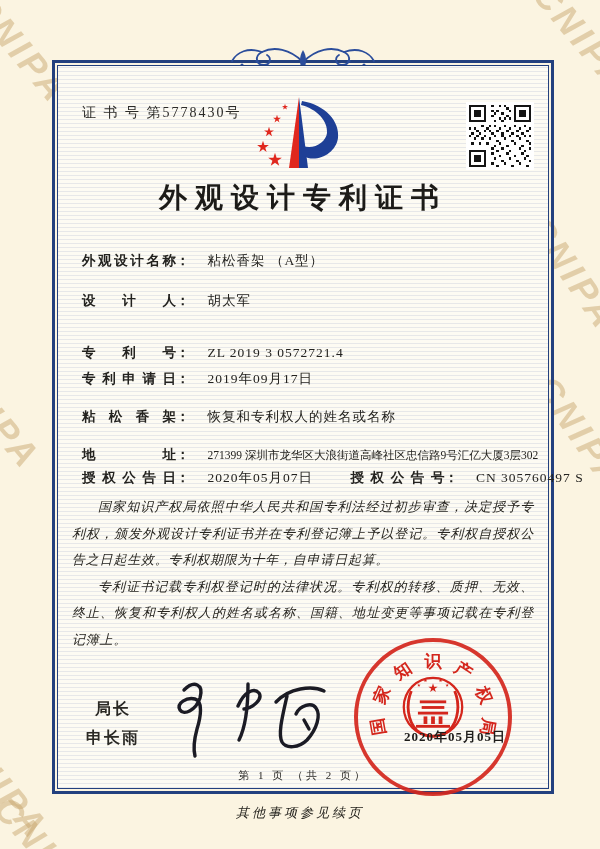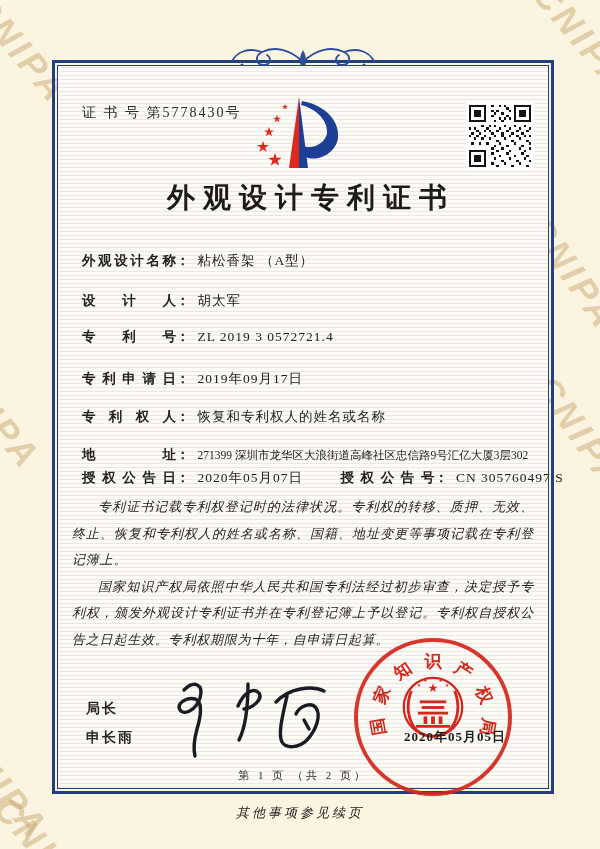--- a/index.html
+++ b/index.html
@@ -35,49 +35,49 @@
       rgba(168,176,204,.26) 0px, rgba(168,176,204,.26) 1px,
       rgba(0,0,0,0) 1px, rgba(0,0,0,0) 4px);
     padding-left:43px;
   }
   .ornament{position:absolute;left:50%;top:-26px;transform:translateX(-50%);}
   
   .cert-no{position:absolute;left:24px;top:38px;font-size:14px;letter-spacing:2px;color:#2b2a27;}
   .logo{position:absolute;left:190px;top:26px;}
   .qr{position:absolute;left:408px;top:36px;background:#fff;padding:3px;}
   .title{
-    position:absolute;left:8px;top:113px;width:100%;text-align:center;
+    position:absolute;left:0;top:113px;width:100%;text-align:center;
     font-size:28px;font-weight:600;letter-spacing:8px;color:#1c1b18;
   }
   
   .fields{position:absolute;left:24px;top:182px;width:452px;font-size:13.5px;}
   .frow{position:absolute;left:0;white-space:nowrap;}
-  .frow.r0{top:4px;}  .frow.r1{top:44px;}  .frow.r2{top:80px;}
+  .frow.r0{top:4px;}  .frow.r1{top:44px;}  .frow.r2{top:96px;}
   .frow.r3{top:122px;}.frow.r4{top:160px;} .frow.r5{top:198px;}
   .frow.r6{top:221px;}
   .flabel{
     display:inline-block;width:94px;text-align:justify;text-align-last:justify;
     font-weight:600;vertical-align:bottom;
   }
   .fcolon{font-weight:600;}
-  .fvalue{margin-left:8px;letter-spacing:1px;}
+  .fvalue{margin-left:18px;letter-spacing:1px;}
   .fvalue.addr{font-size:11.5px;letter-spacing:0;}
   .pair2{display:inline-block;margin-left:34px;}
   
   .paras{
     position:absolute;left:14px;top:428px;width:462px;
     font-size:13px;font-style:italic;line-height:26.5px;
     letter-spacing:.8px;text-align:justify;color:#26241f;
   }
   .paras p{margin:0;text-indent:2em;}
   
   .signoff{
     position:absolute;left:28px;top:628px;
     font-family:"Liberation Sans","DejaVu Sans",sans-serif;
-    font-size:14px;font-weight:700;line-height:29px;color:#2a2925;letter-spacing:2px;
+    font-size:16px;font-weight:700;line-height:29px;color:#2a2925;letter-spacing:2px;text-align:center;
   }
   .signature{position:absolute;left:96px;top:608px;}
   
   .seal{
     position:absolute;left:296px;top:572px;width:150px;height:150px;
     border:4px solid rgba(212,38,28,.92);border-radius:50%;
   }
   .seal-char{
     position:absolute;left:50%;top:50%;width:20px;height:20px;margin:-10px 0 0 -10px;
     text-align:center;font-size:17px;font-weight:700;color:#d4261c;line-height:20px;
@@ -181,36 +181,36 @@
       <div class="frow r1">
         <span class="flabel">设计人</span><span class="fcolon">：</span><span class="fvalue">胡太军</span>
       </div>
       <div class="frow r2">
         <span class="flabel">专利号</span><span class="fcolon">：</span><span class="fvalue">ZL 2019 3 0572721.4</span>
       </div>
       <div class="frow r3">
         <span class="flabel">专利申请日</span><span class="fcolon">：</span><span class="fvalue">2019年09月17日</span>
       </div>
       <div class="frow r4">
-        <span class="flabel">专利权人</span><span class="fcolon">：</span><span class="fvalue">恢复和专利权人的姓名或名称</span>
+        <span class="flabel">粘松香架</span><span class="fcolon">：</span><span class="fvalue">恢复和专利权人的姓名或名称</span>
       </div>
       <div class="frow r5">
         <span class="flabel">地址</span><span class="fcolon">：</span><span class="fvalue addr">271399 深圳市龙华区大浪街道高峰社区忠信路9号汇亿大厦3层302</span>
       </div>
       <div class="frow r6">
         <span class="flabel">授权公告日</span><span class="fcolon">：</span><span class="fvalue">2020年05月07日</span>
         <span class="pair2">
           <span class="flabel">授权公告号</span><span class="fcolon">：</span><span class="fvalue">CN 305760497 S</span>
         </span>
       </div>
     </div>
 
     <div class="paras">
+      <p>国家知识产权局依照中华人民共和国专利法经过初步审查，决定授予专利权，颁发外观设计专利证书并在专利登记簿上予以登记。专利权自授权公告之日起生效。专利权期限为十年，自申请日起算。</p>
       <p>专利证书记载专利权登记时的法律状况。专利权的转移、质押、无效、终止、恢复和专利权人的姓名或名称、国籍、地址变更等事项记载在专利登记簿上。</p>
-      <p>国家知识产权局依照中华人民共和国专利法经过初步审查，决定授予专利权，颁发外观设计专利证书并在专利登记簿上予以登记。专利权自授权公告之日起生效。专利权期限为十年，自申请日起算。</p>
     </div>
 
     <div class="signoff">
       <div>局长</div>
       <div>申长雨</div>
     </div>
 
     <svg class="signature" width="196" height="94" viewBox="0 0 196 94">
       <g fill="none" stroke="#1b1b24" stroke-width="3.4" stroke-linecap="round" stroke-linejoin="round">
         <path d="M30,16 C40,6 50,10 46,24 C42,36 30,42 26,36 C22,29 33,23 41,25 C49,27 47,42 43,55 C40,66 39,74 41,82"></path>

